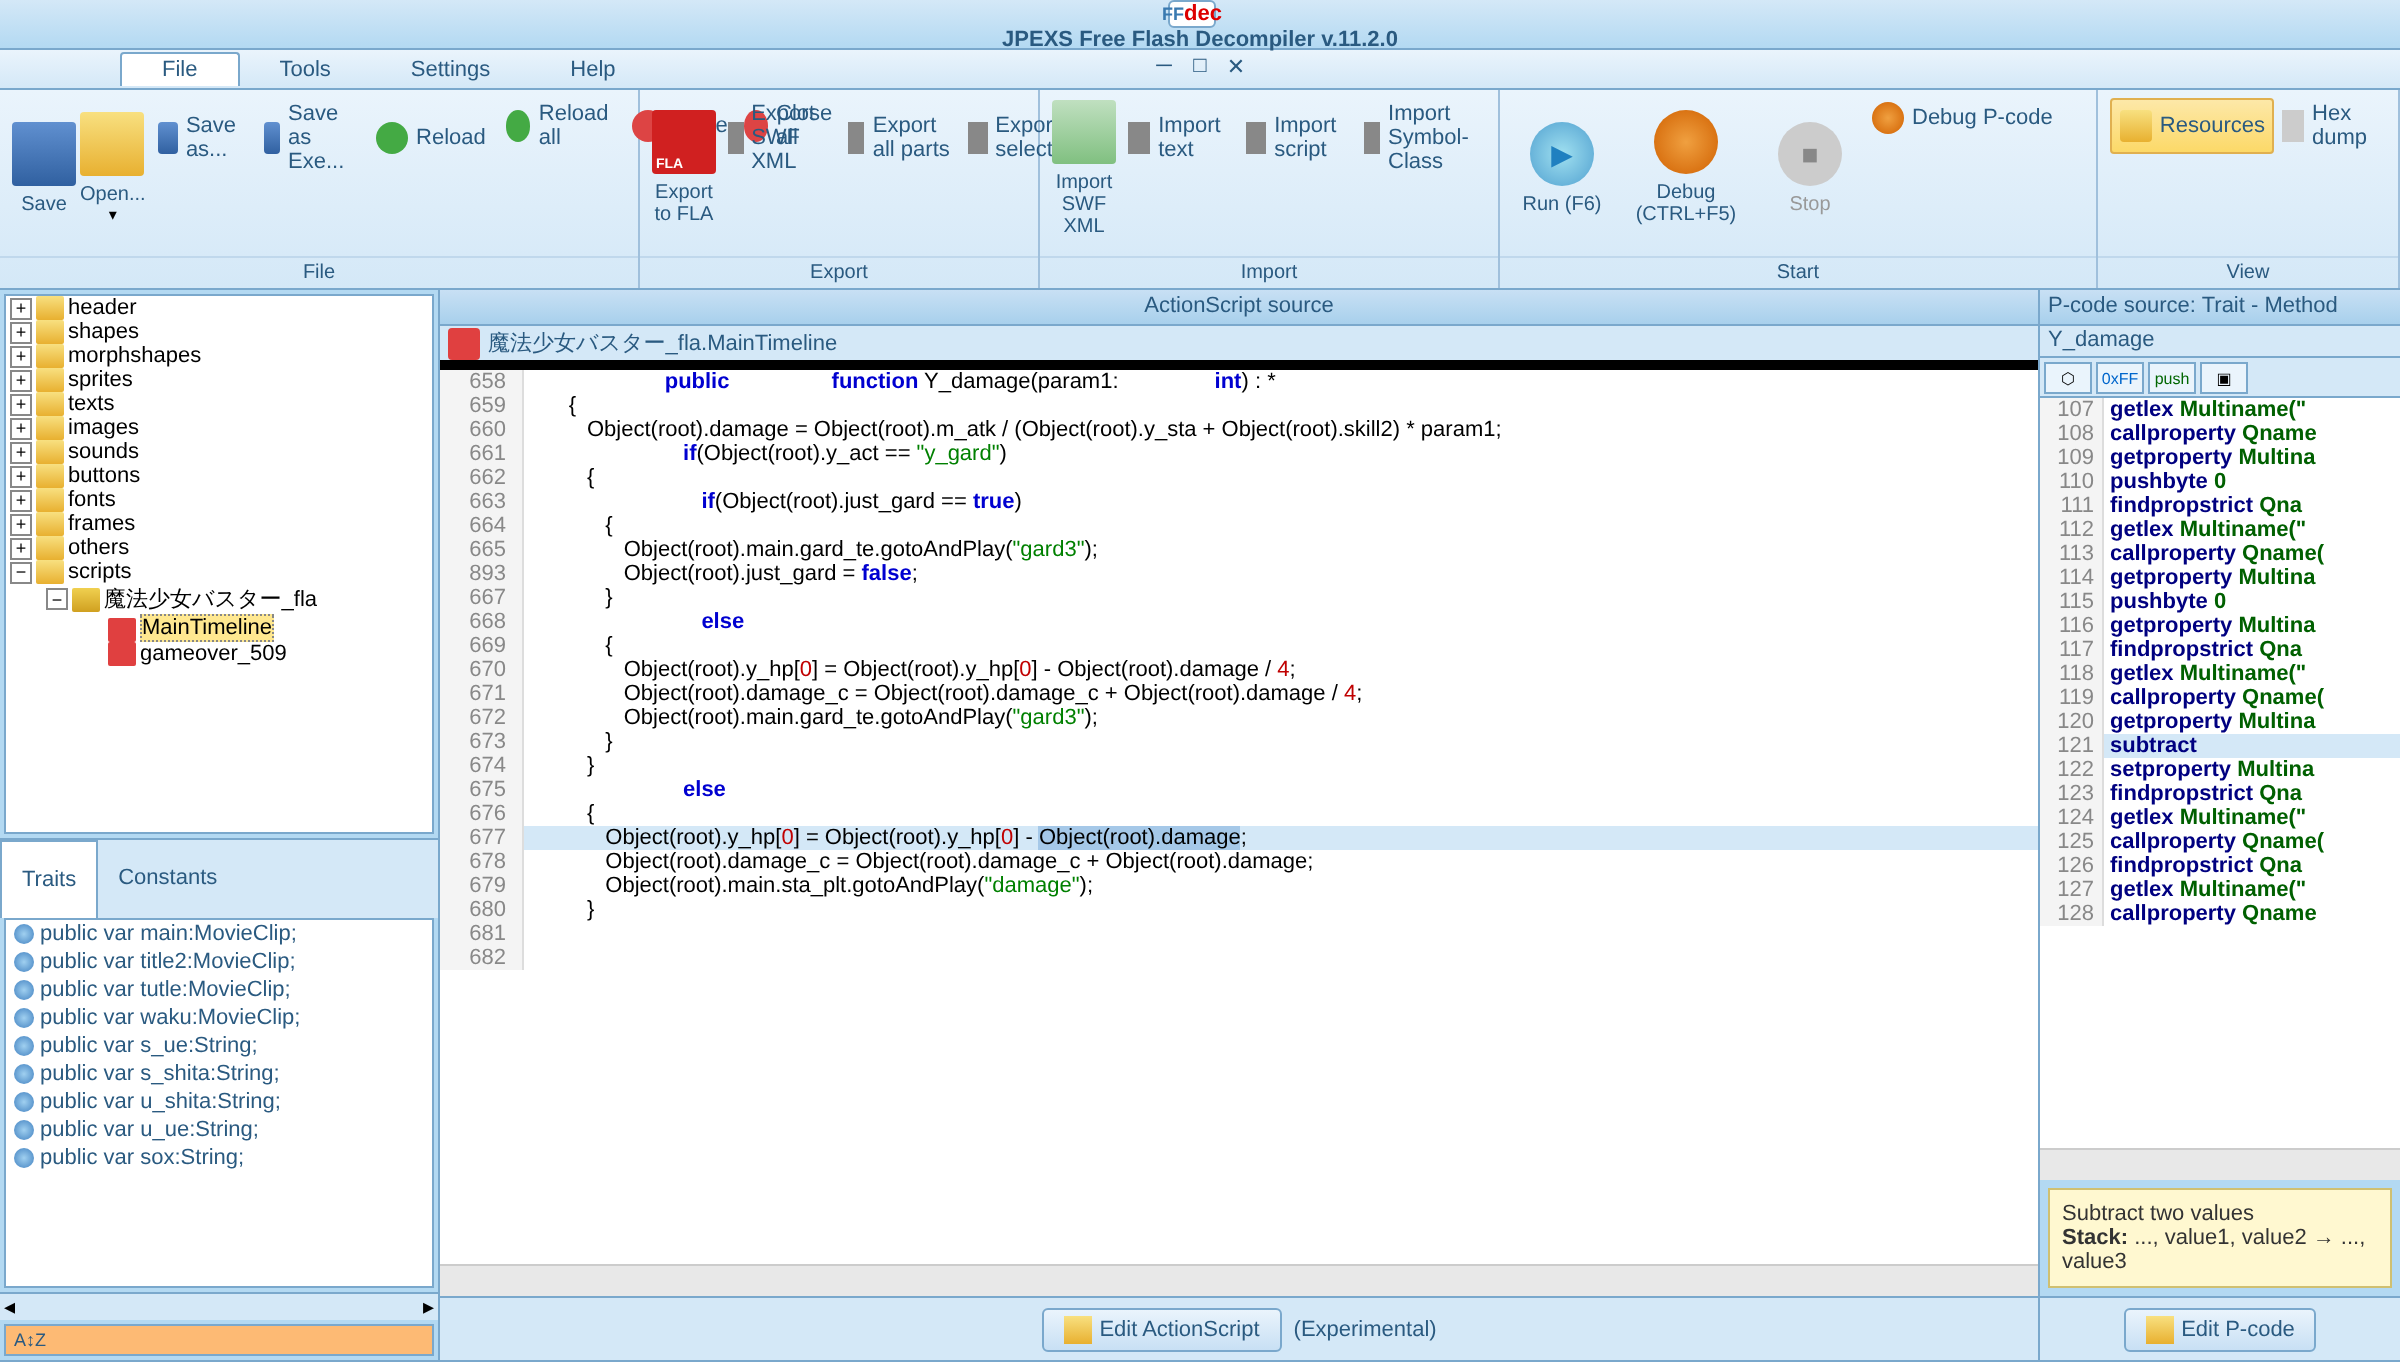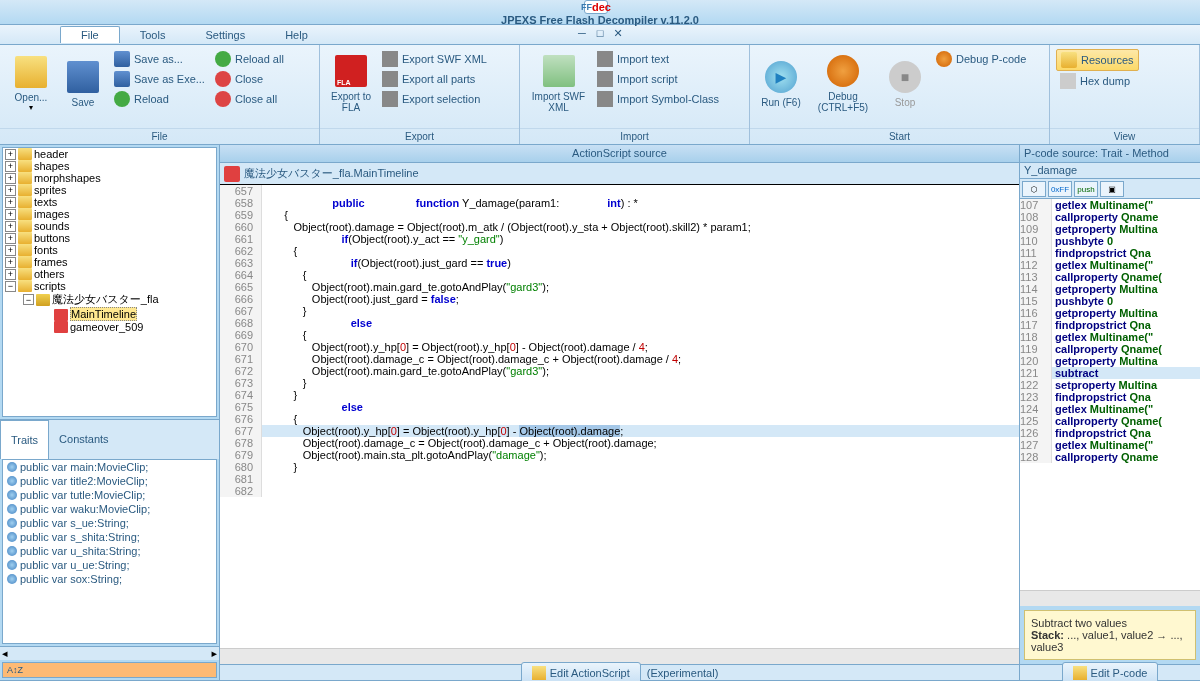--- a/index.html
+++ b/index.html
@@ -16,21 +16,21 @@
 .menubar-item { padding: 2px 20px; color: #2a5a80; cursor: pointer; }
 .menubar-item.active { background: #fff; border: 1px solid #7aa8cc; border-bottom: none; border-radius: 2px 2px 0 0; }
 
 .ribbon { height: 100px; background: linear-gradient(#eaf4fc, #d4e8f7); display: flex; border-bottom: 1px solid #7aa8cc; }
 .ribbon-group { border-right: 1px solid #a0c0dc; display: flex; flex-direction: column; }
 .ribbon-content { flex: 1; display: flex; align-items: flex-start; padding: 4px 6px; gap: 2px; }
 .ribbon-label { text-align: center; color: #2a5a80; font-size: 10px; padding: 2px 0; border-top: 1px solid #c0d8ec; }
 .ribbon-bigbtn { display: flex; flex-direction: column; align-items: center; justify-content: center; width: 50px; height: 70px; border-radius: 3px; cursor: pointer; }
 .ribbon-bigbtn .icon { width: 32px; height: 32px; margin-bottom: 4px; }
 .ribbon-bigbtn .lbl { color: #2a5a80; font-size: 10px; text-align: center; }
-.ribbon-smallbtns { display: flex; flex-direction: column; gap: 0px; justify-content: space-between; }
+.ribbon-smallbtns { display: flex; flex-direction: row; gap: 0px; justify-content: space-between; }
 .ribbon-smallbtn { display: flex; align-items: center; gap: 4px; padding: 2px 4px; cursor: pointer; color: #2a5a80; border-radius: 2px; }
 .ribbon-smallbtn.highlighted { background: linear-gradient(#fde8a8, #fcd968); border: 1px solid #e0b050; }
 .ribbon-smallbtn .sicon { width: 16px; height: 16px; }
 
 .icon-folder { background: linear-gradient(#f8e080, #e8b030); border-radius: 2px; }
 .icon-save { background: linear-gradient(#6090d0, #3060a0); border-radius: 2px; }
 .icon-fla { background: #d02020; border-radius: 2px; position: relative; }
 .icon-fla::after { content: "FLA"; position: absolute; bottom: 1px; left: 2px; color: #fff; font-size: 7px; font-weight: bold; }
 .icon-xml { background: linear-gradient(#c0e0c0, #80c080); border-radius: 2px; }
 .icon-play { background: radial-gradient(#a0e0f0, #50a0d0); border-radius: 50%; position: relative; }
@@ -58,46 +58,46 @@
 .traits-tab { padding: 13px 10px; color: #2a5a80; cursor: pointer; }
 .traits-tab.active { background: #fff; border: 1px solid #7aa8cc; border-bottom: none; }
 .traits-list { flex: 1; background: #fff; overflow: auto; border: 1px solid #7aa8cc; margin: 0 2px 2px 2px; }
 .traits-item { padding: 1px 4px; color: #2a5a80; display: flex; align-items: center; gap: 3px; cursor: pointer; white-space: nowrap; }
 .traits-item .bullet { width: 10px; height: 10px; background: radial-gradient(#a0d0f0, #4080c0); border-radius: 50%; }
 .traits-scroll { height: 14px; background: #d4e8f7; border-top: 1px solid #7aa8cc; display: flex; align-items: center; justify-content: space-between; padding: 0 2px; }
 .sort-btn { margin: 2px; padding: 2px 4px; background: #fdba74; border: 1px solid #7aa8cc; cursor: pointer; font-size: 9px; color: #2a5a80; display: inline-block; }
 
 .center-col { flex: 1; display: flex; flex-direction: column; border-right: 1px solid #7aa8cc; }
 .panel-header { height: 18px; background: linear-gradient(#c8e0f4, #a8d0ec); text-align: center; color: #2a5a80; padding: 2px 0; border-bottom: 1px solid #7aa8cc; }
-.breadcrumb { height: 22px; background: #d4e8f7; display: flex; align-items: center; padding: 2px 4px; gap: 4px; border-bottom: 1px solid #000000; color: #2a5a80; }
+.breadcrumb { height: 22px; background: #d4e8f7; display: flex; align-items: center; padding: 2px 4px; gap: 4px; border-bottom: 5px solid #000000; color: #2a5a80; }
 .breadcrumb .bicon { width: 16px; height: 16px; background: #e04040; border-radius: 2px; }
 .code-area { flex: 1; background: #fff; overflow: auto; font-family: "Courier New", monospace; font-size: 12px; position: relative; }
 .code-line { display: flex; white-space: pre; }
 .gutter { width: 42px; text-align: right; color: #888; padding-right: 8px; background: #f4f4f4; border-right: 1px solid #ddd; user-select: none; }
 .code-text { flex: 1; padding-left: 4px; }
 .code-line.highlighted { background: #d4e8f7; }
 .kw { color: #0000d0; font-weight: bold; margin-left: 48px; }
 .num { color: #c00000; }
 .str { color: #008000; }
 .bool { color: #0000d0; font-weight: bold; }
 .sel { background: #a5c8e8; }
 .hscroll { height: 16px; background: #e8e8e8; border-top: 1px solid #ccc; }
-.edit-bar { height: 16px; background: #d4e8f7; display: flex; align-items: center; justify-content: center; gap: 6px; border-top: 1px solid #7aa8cc; }
+.edit-bar { height: 32px; background: #d4e8f7; display: flex; align-items: center; justify-content: center; gap: 6px; border-top: 1px solid #7aa8cc; }
 .edit-btn { padding: 3px 10px; background: linear-gradient(#eaf4fc, #c8e0f4); border: 1px solid #7aa8cc; border-radius: 3px; cursor: pointer; color: #2a5a80; display: flex; align-items: center; gap: 4px; }
 .edit-btn .eicon { width: 14px; height: 14px; background: linear-gradient(#f8e080, #e8b030); }
 
 .right-col { width: 180px; display: flex; flex-direction: column; }
 .pcode-header { height: 18px; background: linear-gradient(#c8e0f4, #a8d0ec); color: #2a5a80; padding: 2px 4px; border-bottom: 1px solid #7aa8cc; white-space: nowrap; overflow: hidden; }
 .pcode-sub { height: 16px; background: #d4e8f7; color: #2a5a80; padding: 1px 4px; border-bottom: 1px solid #7aa8cc; }
 .pcode-toolbar { height: 20px; background: #d4e8f7; display: flex; gap: 2px; padding: 2px; border-bottom: 1px solid #7aa8cc; }
 .pcode-tbtn { width: 24px; height: 16px; border: 1px solid #7aa8cc; background: #eaf4fc; font-size: 8px; display: flex; align-items: center; justify-content: center; cursor: pointer; }
 .pcode-area { flex: 1; background: #fff; overflow: hidden; font-family: "Courier New", monospace; font-size: 11px; }
 .pcode-line { display: flex; white-space: pre; }
 .pcode-line.highlighted { background: #d4e8f7; }
-.pgutter { width: 32px; text-align: left; color: #888; padding-right: 4px; background: #f4f4f4; border-right: 1px solid #ddd; }
+.pgutter { width: 32px; text-align: right; color: #888; padding-right: 4px; background: #f4f4f4; border-right: 1px solid #ddd; }
 .ptext { flex: 1; padding-left: 3px; overflow: hidden; }
 .op { color: #000080; font-weight: bold; }
 .arg { color: #006000; font-weight: bold; }
 .hint-box { background: #fff8d0; border: 1px solid #d0c070; margin: 4px; padding: 6px; color: #333; font-size: 11px; }
 .hint-box b { font-weight: bold; }
 
 .statusbar { height: 18px; background: #b3d9f2; border-top: 1px solid #7aa8cc; display: flex; justify-content: flex-end; align-items: center; padding: 0 6px; }
 </style>
 </head>
 <body>
@@ -116,27 +116,27 @@
   <div class="menubar-item active">File</div>
   <div class="menubar-item">Tools</div>
   <div class="menubar-item">Settings</div>
   <div class="menubar-item">Help</div>
 </div>
 
 <div class="ribbon">
   <div class="ribbon-group" style="width: 320px;">
     <div class="ribbon-content">
       <div class="ribbon-bigbtn">
+          <div class="icon icon-save"></div>
+          <div class="lbl">Save</div>
+        </div>
+      <div class="ribbon-bigbtn">
           <div class="icon icon-folder"></div>
           <div class="lbl">Open...</div>
           <div style="font-size:8px;">▾</div>
-        </div>
-      <div class="ribbon-bigbtn">
-          <div class="icon icon-save"></div>
-          <div class="lbl">Save</div>
         </div>
       <div class="ribbon-smallbtns">
         <div class="ribbon-smallbtn">
             <div class="sicon icon-save"></div>
             <span>Save as...</span>
           </div>
         <div class="ribbon-smallbtn">
             <div class="sicon icon-save"></div>
             <span>Save as Exe...</span>
           </div>
@@ -376,30 +376,29 @@
     <div class="sort-btn">A↕Z</div>
   </div>
 
   <div class="center-col">
     <div class="panel-header">ActionScript source</div>
     <div class="breadcrumb">
       <div class="bicon"></div>
       <span>魔法少女バスター_fla.MainTimeline</span>
     </div>
     <div class="code-area" id="code">
-        <div class="code-line"><div class="gutter">657</div><div class="code-text"></div></div>
         <div class="code-line"><div class="gutter">658</div><div class="code-text">      <span class="kw">public</span> <span class="kw">function</span> Y_damage(param1:<span class="kw">int</span>) : *</div></div>
         <div class="code-line"><div class="gutter">659</div><div class="code-text">      {</div></div>
         <div class="code-line"><div class="gutter">660</div><div class="code-text">         Object(root).damage = Object(root).m_atk / (Object(root).y_sta + Object(root).skill2) * param1;</div></div>
         <div class="code-line"><div class="gutter">661</div><div class="code-text">         <span class="kw">if</span>(Object(root).y_act == <span class="str">"y_gard"</span>)</div></div>
         <div class="code-line"><div class="gutter">662</div><div class="code-text">         {</div></div>
         <div class="code-line"><div class="gutter">663</div><div class="code-text">            <span class="kw">if</span>(Object(root).just_gard == <span class="bool">true</span>)</div></div>
         <div class="code-line"><div class="gutter">664</div><div class="code-text">            {</div></div>
         <div class="code-line"><div class="gutter">665</div><div class="code-text">               Object(root).main.gard_te.gotoAndPlay(<span class="str">"gard3"</span>);</div></div>
-        <div class="code-line"><div class="gutter">666</div><div class="code-text">               Object(root).just_gard = <span class="bool">false</span>;</div></div>
+        <div class="code-line"><div class="gutter">893</div><div class="code-text">               Object(root).just_gard = <span class="bool">false</span>;</div></div>
         <div class="code-line"><div class="gutter">667</div><div class="code-text">            }</div></div>
         <div class="code-line"><div class="gutter">668</div><div class="code-text">            <span class="kw">else</span></div></div>
         <div class="code-line"><div class="gutter">669</div><div class="code-text">            {</div></div>
         <div class="code-line"><div class="gutter">670</div><div class="code-text">               Object(root).y_hp[<span class="num">0</span>] = Object(root).y_hp[<span class="num">0</span>] - Object(root).damage / <span class="num">4</span>;</div></div>
         <div class="code-line"><div class="gutter">671</div><div class="code-text">               Object(root).damage_c = Object(root).damage_c + Object(root).damage / <span class="num">4</span>;</div></div>
         <div class="code-line"><div class="gutter">672</div><div class="code-text">               Object(root).main.gard_te.gotoAndPlay(<span class="str">"gard3"</span>);</div></div>
         <div class="code-line"><div class="gutter">673</div><div class="code-text">            }</div></div>
         <div class="code-line"><div class="gutter">674</div><div class="code-text">         }</div></div>
         <div class="code-line"><div class="gutter">675</div><div class="code-text">         <span class="kw">else</span></div></div>
         <div class="code-line"><div class="gutter">676</div><div class="code-text">         {</div></div>

